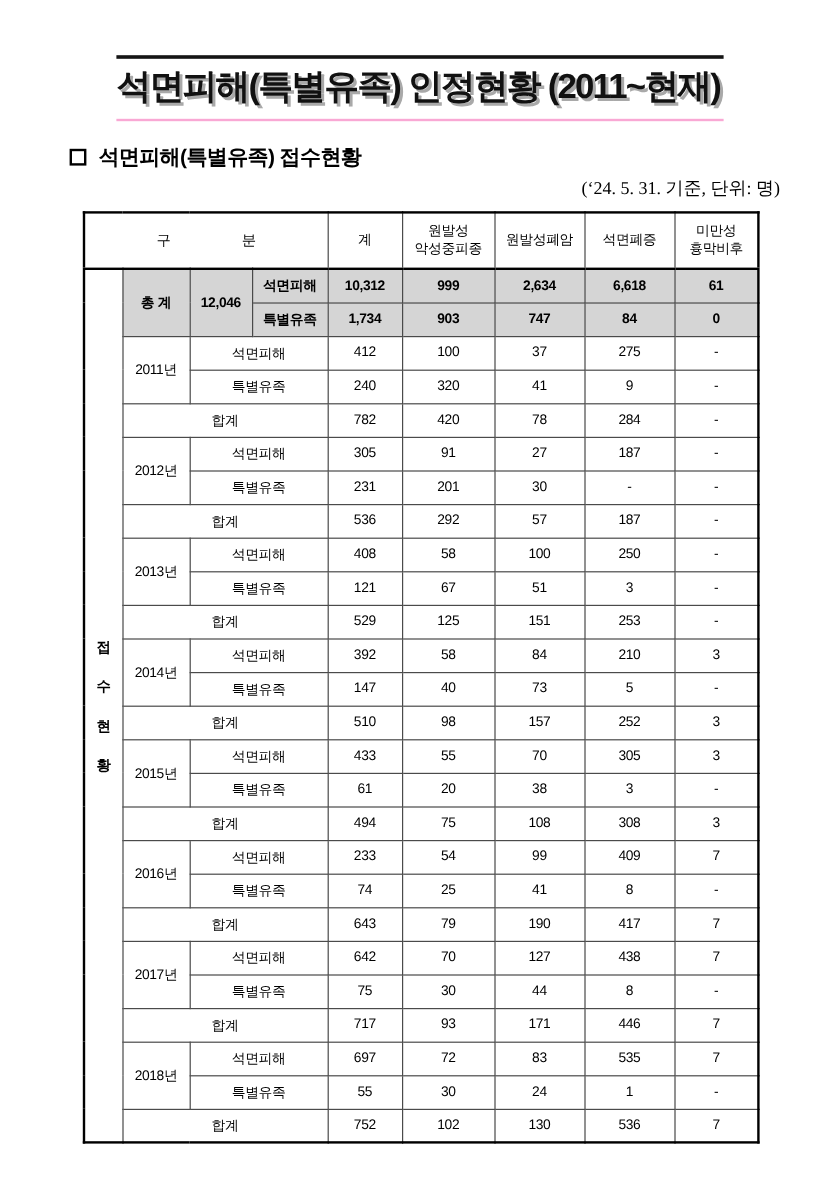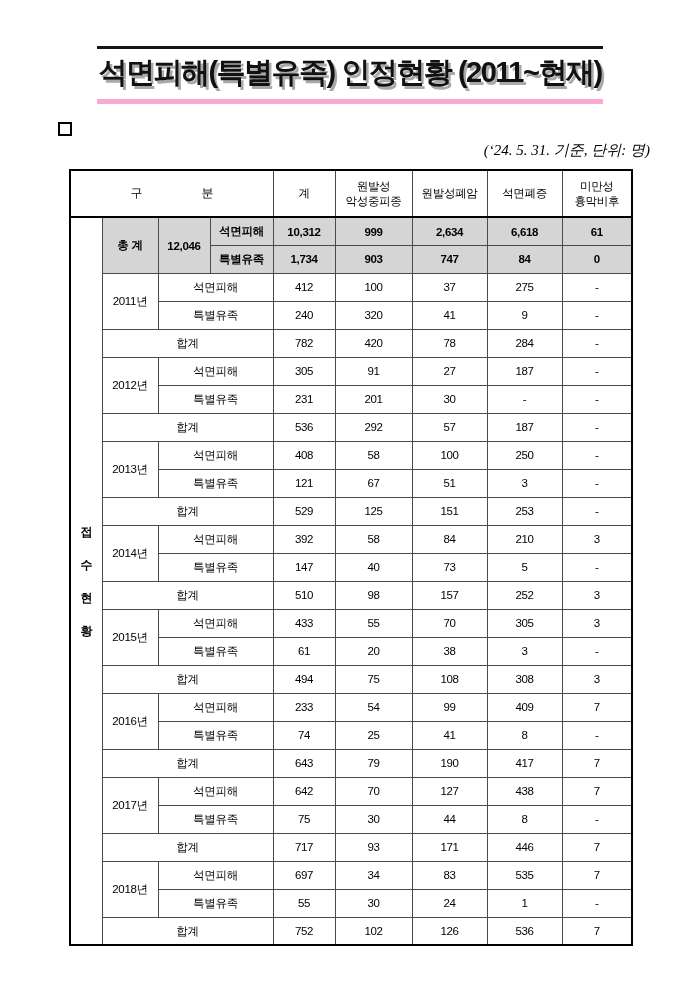--- a/index.html
+++ b/index.html
@@ -4,36 +4,35 @@
 <style>
   html,body{margin:0;padding:0;}
   body{
     width:700px;height:990px;background:#ffffff;color:#000;
     font-family:"Liberation Sans","DejaVu Sans",sans-serif;
     position:relative;overflow:hidden;
   }
   
   .title-band{
     width:506px;margin:46px auto 0;
-    border-top:3px solid #151515;border-bottom:5px solid #f9a8d4;
-    text-align:center;padding:4px 0 6px;
+    border-top:3px solid #151515;border-bottom:2px solid #f9a8d4;
+    text-align:left;padding:4px 0 6px;
   }
   .title-band h1{
     margin:0;font-size:29px;font-weight:bold;letter-spacing:-1.5px;
     color:#111;text-shadow:2.5px 2.5px 0 #a9a9a9;white-space:nowrap;
   }
   
   .section{margin:18px 0 0 58px;display:flex;align-items:center;}
   .bullet{width:10px;height:10px;border:2.5px solid #000;margin-right:10px;flex:0 0 auto;}
   .section-title{font-size:17.5px;font-weight:bold;letter-spacing:-0.5px;}
   
   .note{
     text-align:right;margin:5px 50px 0 0;font-size:15px;
     font-family:"Liberation Serif","DejaVu Serif",serif;
-    font-style:italic;
   }
   
   table{
     margin:9px 0 0 69px;border-collapse:collapse;table-layout:fixed;
     width:562px;border:2px solid #000;
   }
   th,td{
     border:1px solid #4a4a4a;text-align:center;vertical-align:middle;
     font-size:11.5px;padding:0;letter-spacing:-0.3px;
   }
@@ -47,20 +46,21 @@
 </style>
 </head>
 <body>
 
 <div class="title-band">
   <h1>석면피해(특별유족) 인정현황 (2011~현재)</h1>
 </div>
 
 <div class="section">
   <span class="bullet"></span>
+  <span class="section-title">석면피해(특별유족) 접수현황</span>
 </div>
 
 <div class="note">(‘24. 5. 31. 기준, 단위: 명)</div>
 
 <table>
   <colgroup>
     <col style="width:32px">
       <col style="width:56px">
       <col style="width:52px">
     <col style="width:63px">
@@ -286,35 +286,35 @@
         <td>717</td>
         <td>93</td>
         <td>171</td>
         <td>446</td>
         <td>7</td>
       </tr>
       <tr>
         <td rowspan="2">2018년</td>
         <td colspan="2">석면피해</td>
         <td>697</td>
-        <td>34</td>
+        <td>72</td>
         <td>83</td>
         <td>535</td>
         <td>7</td>
       </tr>
       <tr>
         <td colspan="2">특별유족</td>
         <td>55</td>
         <td>30</td>
         <td>24</td>
         <td>1</td>
         <td>-</td>
       </tr>
       <tr>
         <td colspan="3">합계</td>
         <td>752</td>
         <td>102</td>
-        <td>126</td>
+        <td>130</td>
         <td>536</td>
         <td>7</td>
       </tr>
     </tbody>
 </table>
 
 </body></html>

